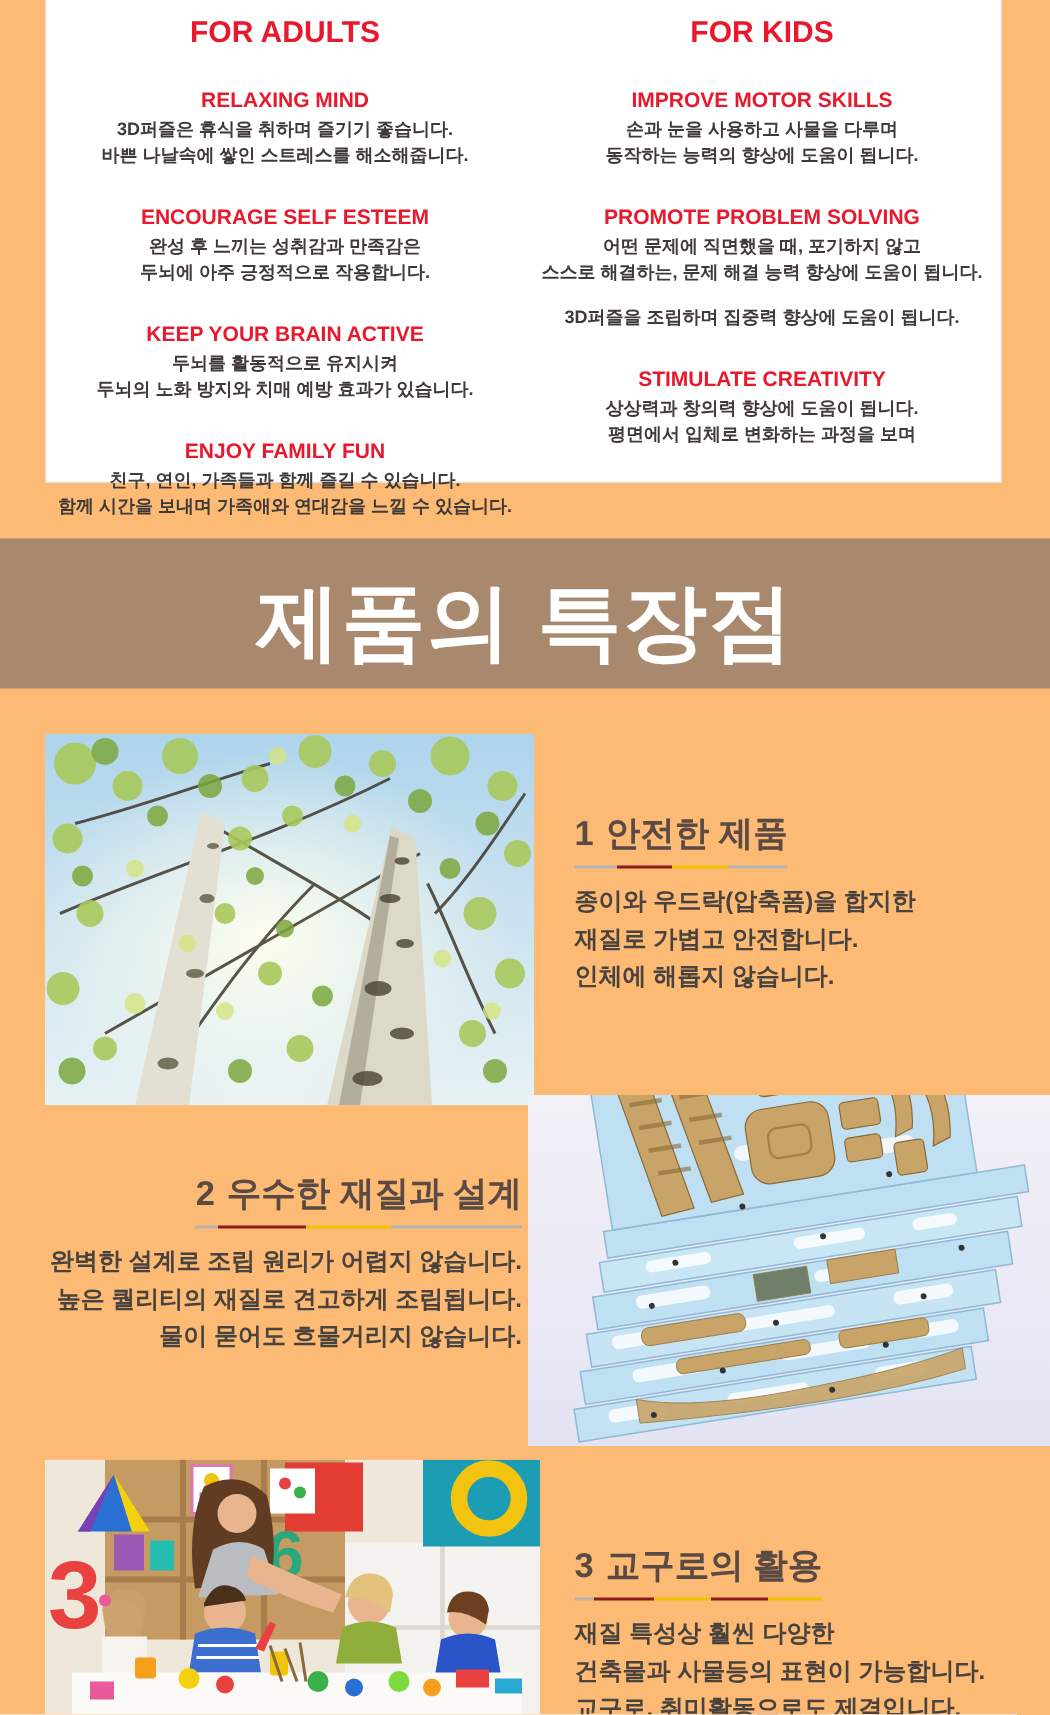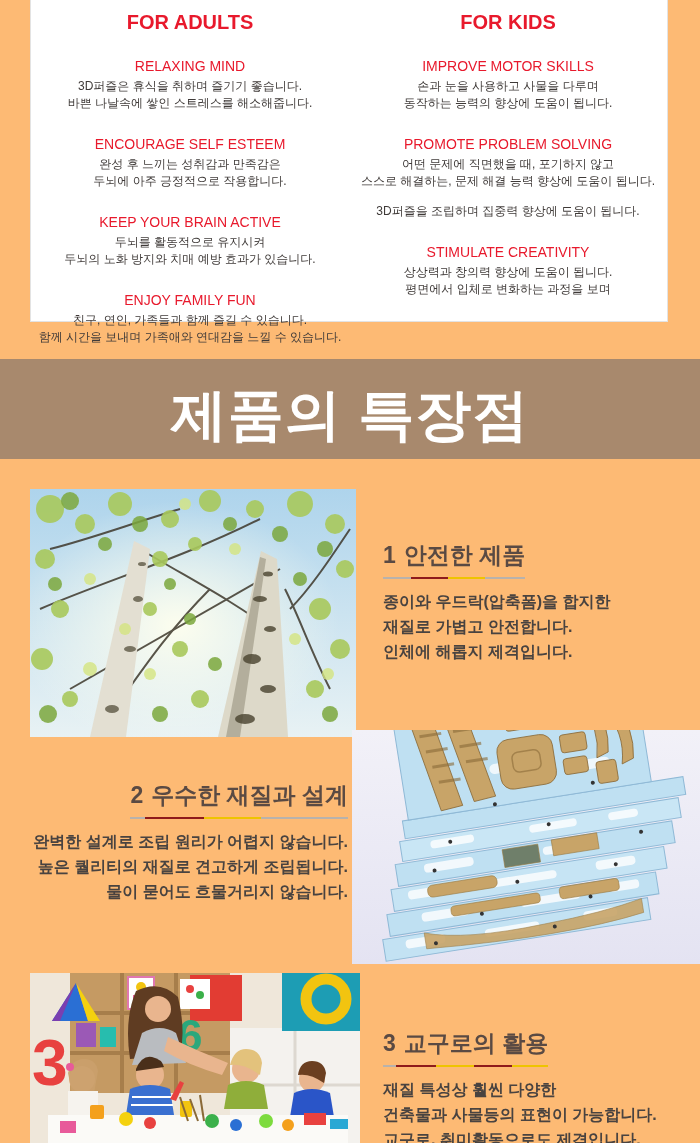--- a/index.html
+++ b/index.html
@@ -6,22 +6,22 @@
   html,body { background:#fff; }
   body { font-family:"Liberation Sans","DejaVu Sans",sans-serif; }
   .page { position:relative; width:700px; height:1143px; margin:0 auto; overflow:hidden; background:#fdba74; }
 
   
   .top-box { position:absolute; left:30px; top:-6px; width:638px; height:328px;
              border:1px solid #e3e3e3; background:#fff; display:flex; }
   .ben-col { width:50%; text-align:center; padding-top:16px; }
   .col-title { color:#e8192c; font-weight:bold; font-size:20px; margin-bottom:15px; }
   .benefit { margin-bottom:13px; }
-  .benefit .bh { color:#e8192c; font-weight:normal; font-size:14px; margin-bottom:4px;margin-top:24px; }
-  .benefit .bl { color:#3f3a38; font-size:12px; line-height:17px; font-weight:400;text-align:center; }
+  .benefit .bh { color:#e8192c; font-weight:bold; font-size:14px; margin-bottom:4px;margin-top:24px; }
+  .benefit .bl { color:#3f3a38; font-size:12px; line-height:17px; font-weight:700;text-align:center; }
 
   
   .banner { position:absolute; left:0; top:359px; width:700px; height:100px;
             background:#a8896d; color:#ffffff; text-align:center;
             font-size:56px; font-weight:bold; line-height:112px; letter-spacing:1px; }
 
   
   .photo { position:absolute; overflow:hidden; }
   .photo svg { display:block; }
   .f1-img { left:30px;  top:489px; width:326px; height:248px; }
@@ -197,21 +197,21 @@
     </svg>
   </div>
 
   <div class="f-text f1-text">
     <div class="f-head u1">
       <span class="num">1</span><span>안전한 제품</span>
     </div>
     <div class="f-body">
       <div>종이와 우드락(압축폼)을 합지한</div>
       <div>재질로 가볍고 안전합니다.</div>
-      <div>인체에 해롭지 제격입니다.</div>
+      <div>인체에 해롭지 않습니다.</div>
     </div>
   </div>
 
   <div class="f-text f2-text">
     <div class="f-head u2">
       <span class="num">2</span><span>우수한 재질과 설계</span>
     </div>
     <div class="f-body">
       <div>완벽한 설계로 조립 원리가 어렵지 않습니다.</div>
       <div>높은 퀄리티의 재질로 견고하게 조립됩니다.</div>

